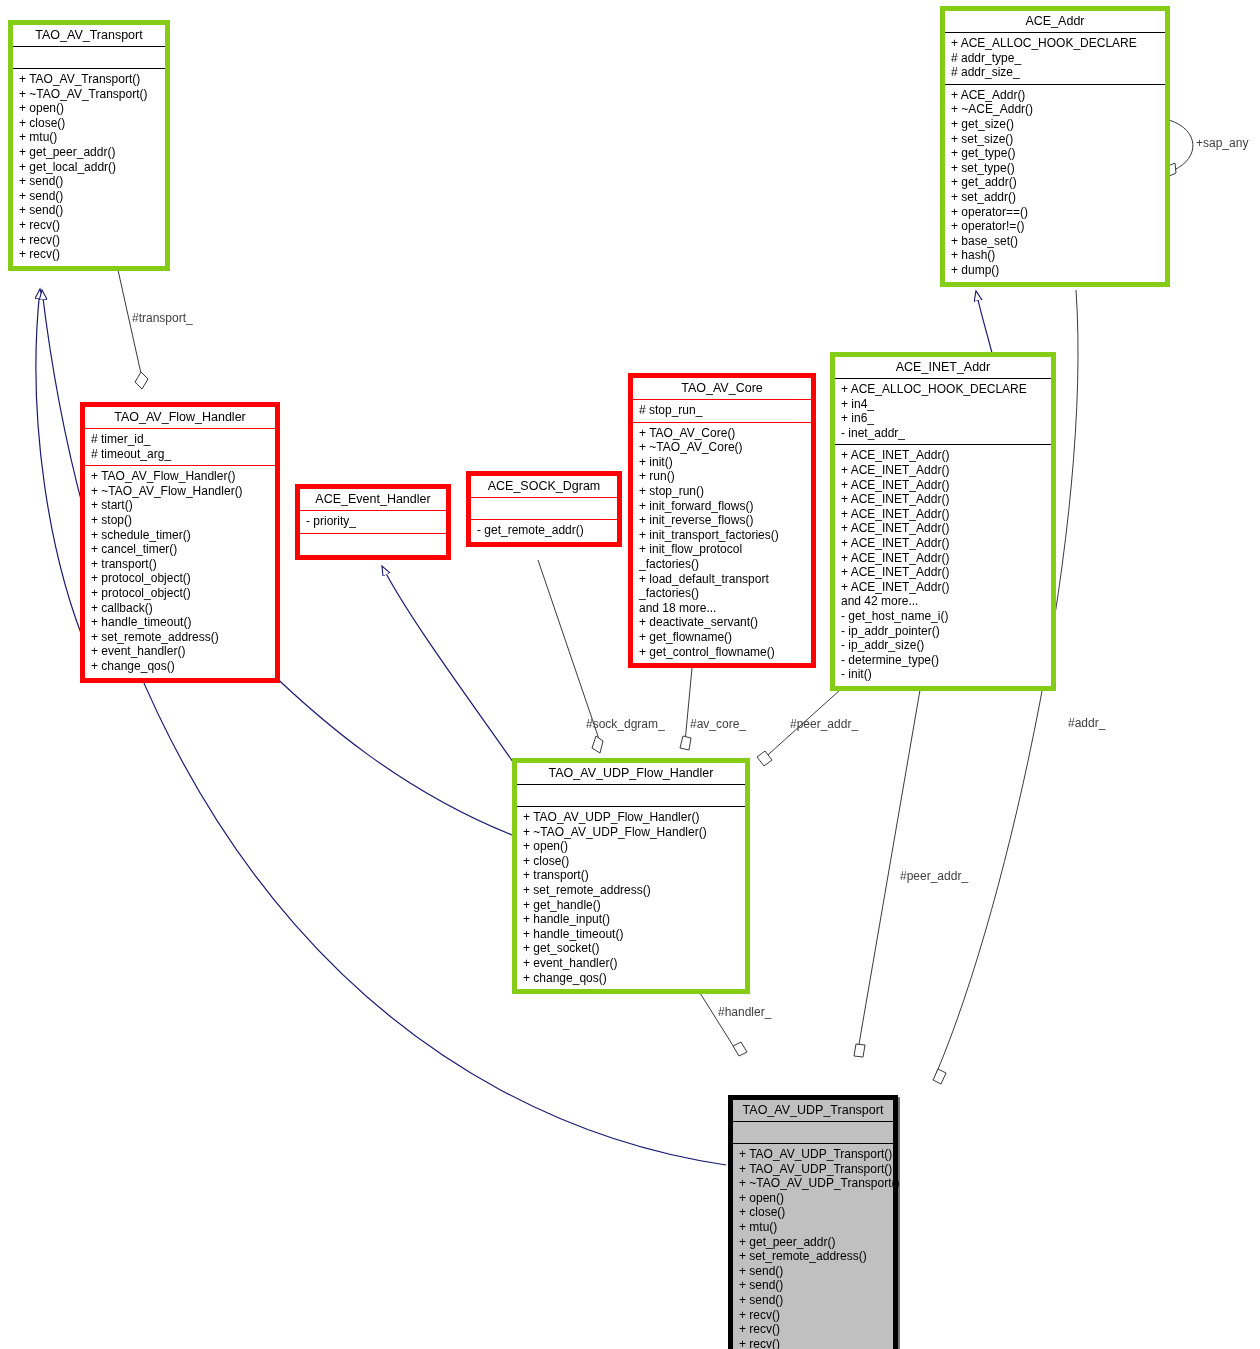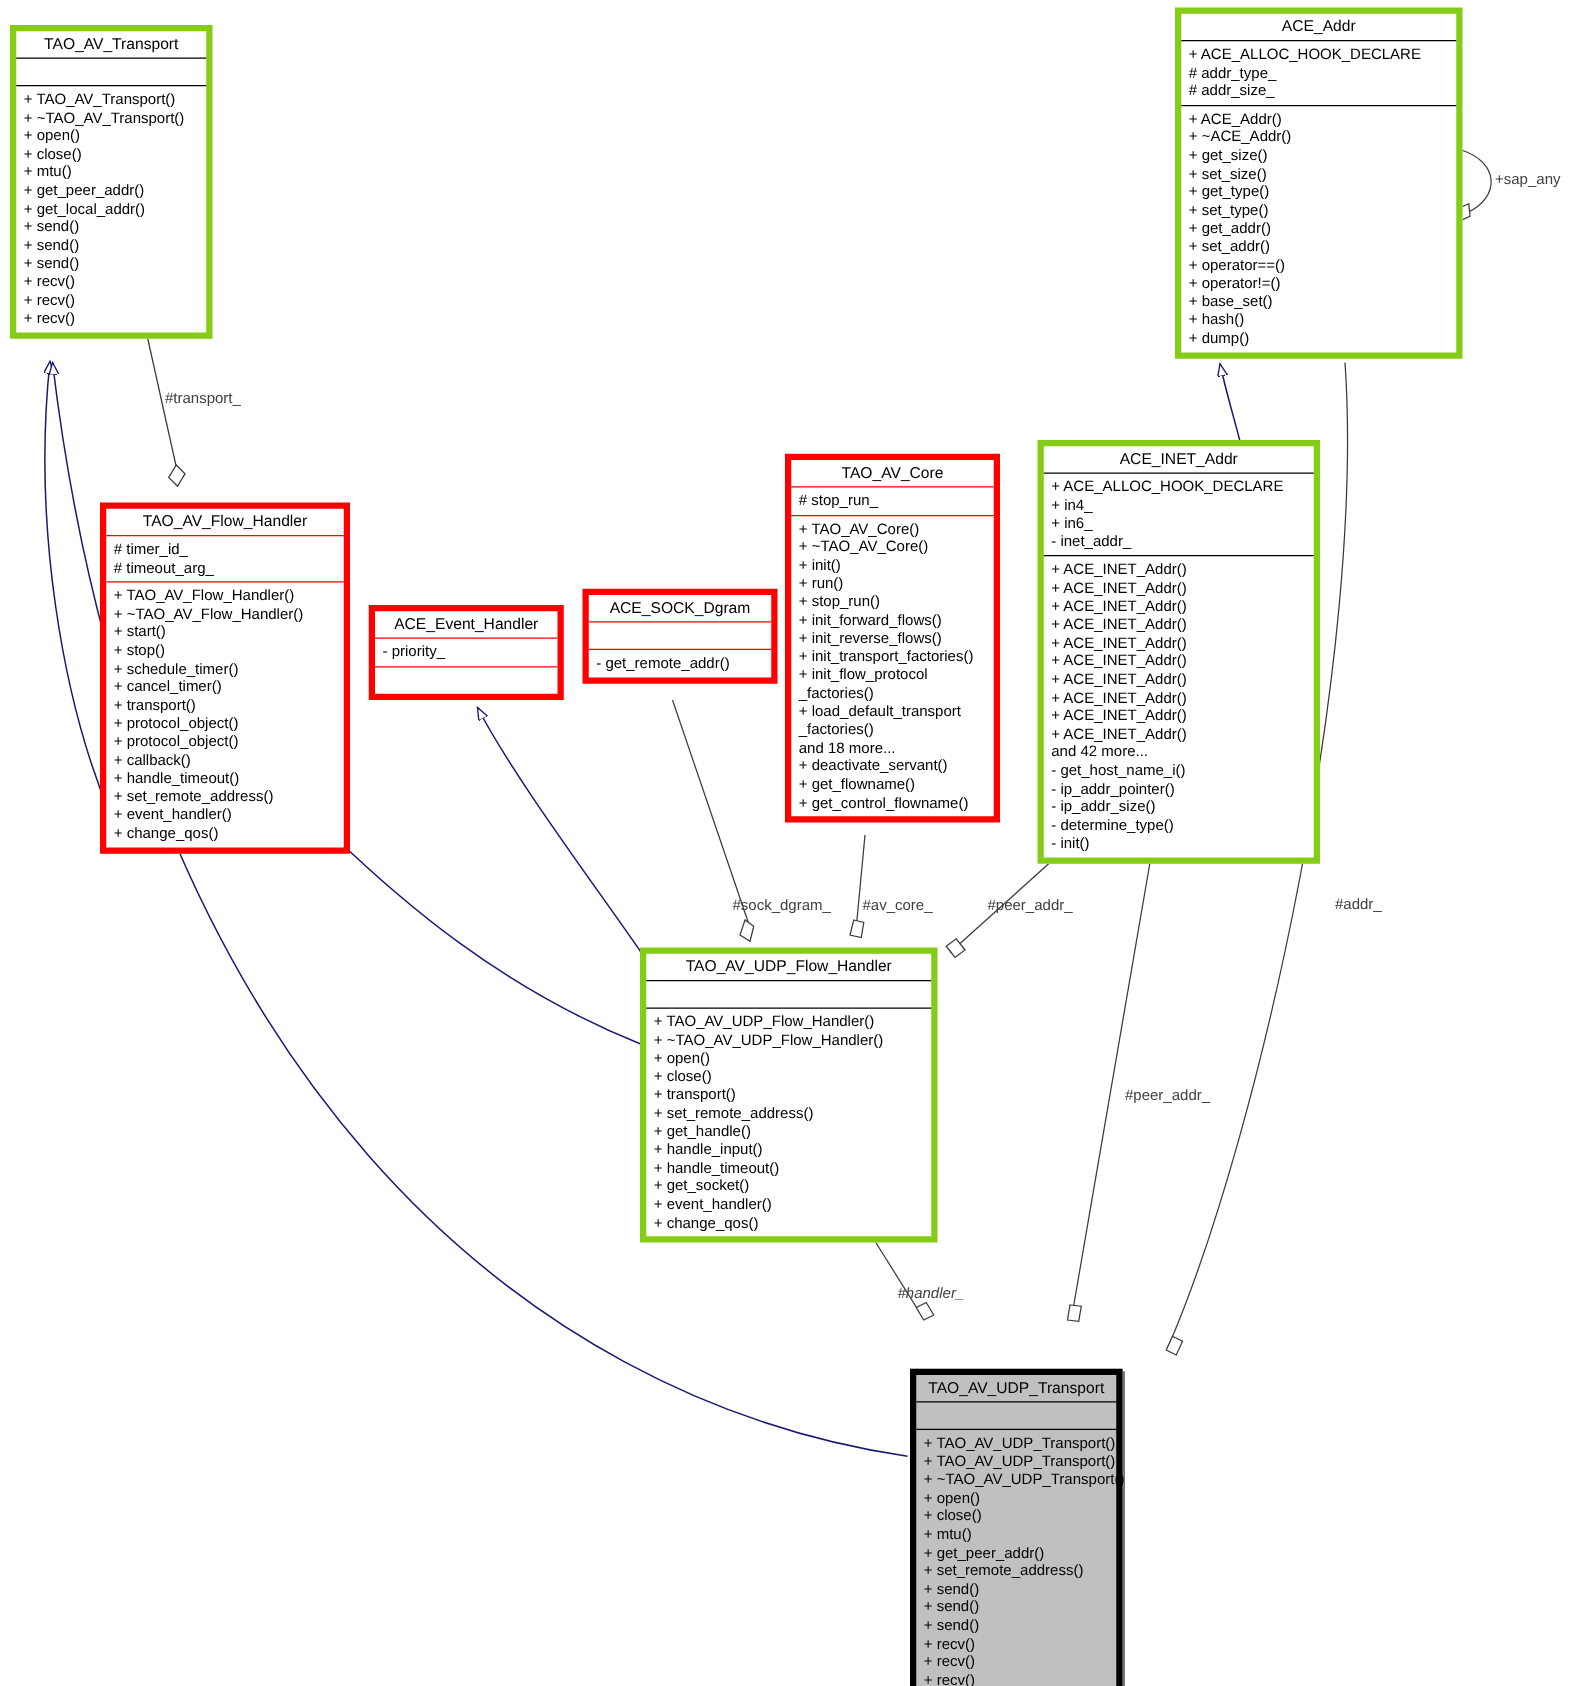--- a/index.html
+++ b/index.html
@@ -156,21 +156,21 @@
   <div class="uml red" style="left:466px;top:471px;width:156px;">
     <div class="title">ACE_SOCK_Dgram</div>
     <div class="sep"></div>
     <div class="compart empty"></div>
     <div class="sep"></div>
     <div class="compart">
       <div class="row">- get_remote_addr()</div>
     </div>
   </div>
 
-  <div class="uml red" style="left:628px;top:363px;width:172px;">
+  <div class="uml red" style="left:628px;top:373px;width:188px;">
     <div class="title">TAO_AV_Core</div>
     <div class="sep"></div>
     <div class="compart">
       <div class="row"># stop_run_</div>
     </div>
     <div class="sep"></div>
     <div class="compart">
       <div class="row">+ TAO_AV_Core()</div>
       <div class="row">+ ~TAO_AV_Core()</div>
       <div class="row">+ init()</div>
@@ -264,16 +264,16 @@
       <div class="row">+ handler()</div>
     </div>
   </div>
 
   <div class="elabel" style="left:132px;top:312px;">#transport_</div>
   <div class="elabel" style="left:1196px;top:137px;">+sap_any</div>
   <div class="elabel" style="left:586px;top:718px;">#sock_dgram_</div>
   <div class="elabel" style="left:690px;top:718px;">#av_core_</div>
   <div class="elabel" style="left:790px;top:718px;">#peer_addr_</div>
   <div class="elabel" style="left:1068px;top:717px;">#addr_</div>
-  <div class="elabel" style="left:718px;top:1028px;font-style:italic;">#handler_</div>
+  <div class="elabel" style="left:718px;top:1006px;">#handler_</div>
   <div class="elabel" style="left:900px;top:870px;">#peer_addr_</div>
 
 </div>
 
 </body></html>

